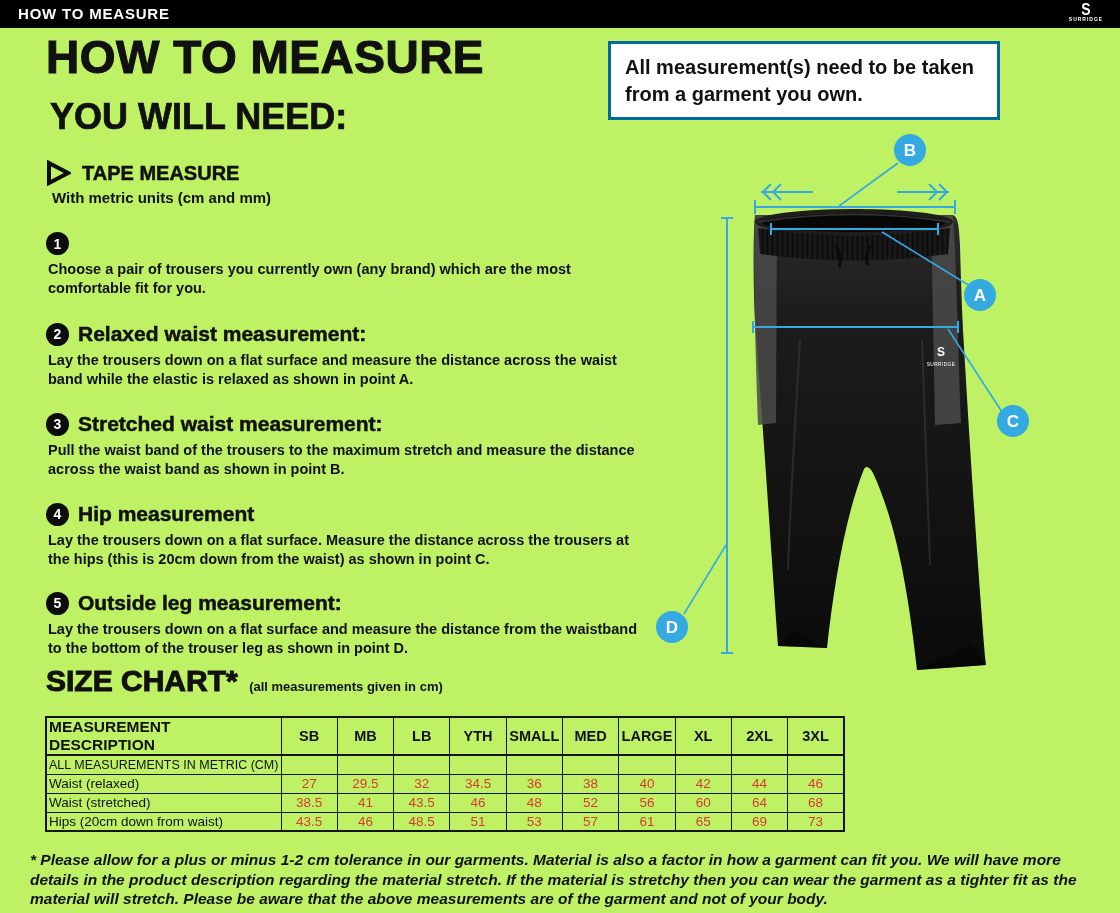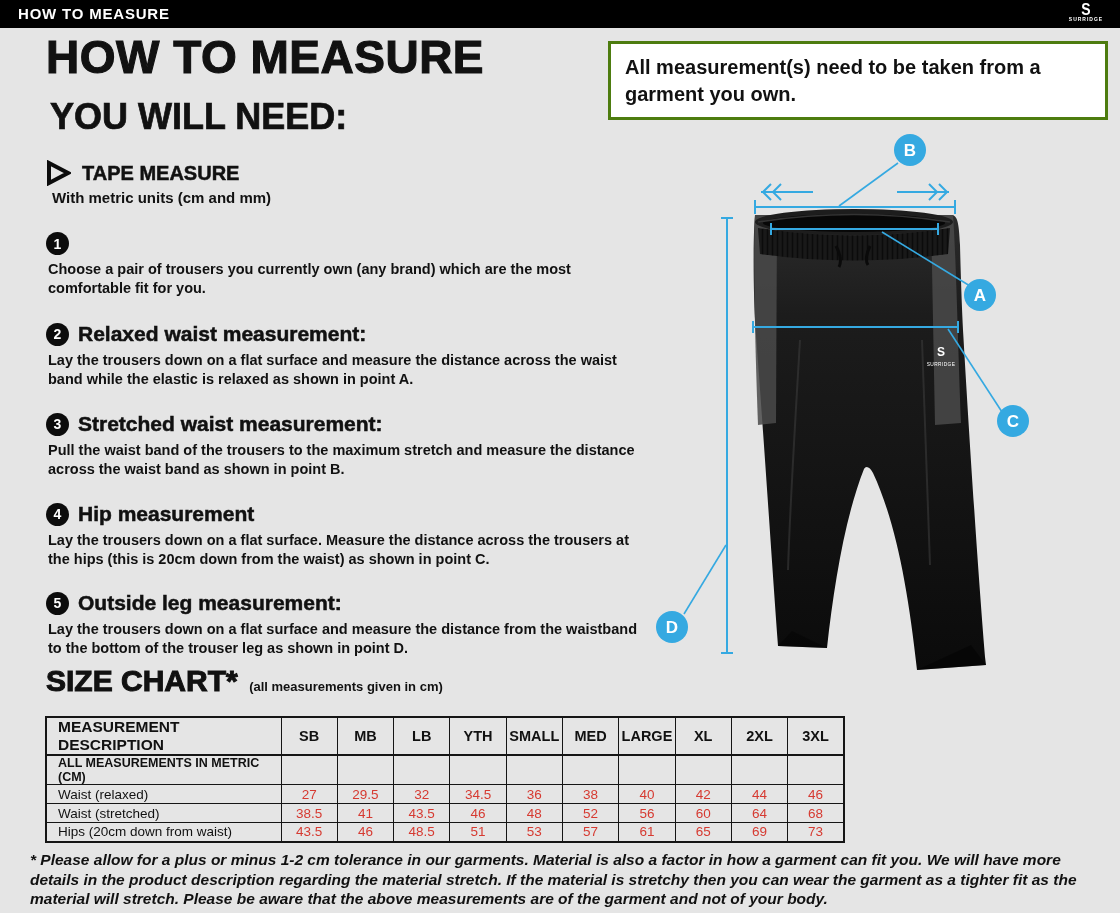--- a/index.html
+++ b/index.html
@@ -1,19 +1,19 @@
 <!DOCTYPE html>
 <html style="--accent: #35a9e1; --val: #d63a31;"><head>
 <meta charset="utf-8">
 <style>
   :root { --accent:#35a9e1; --val:#d63a31; --ink:#111; }
   * { box-sizing:border-box; }
   html,body { margin:0; padding:0; }
   body { font-family:"Liberation Sans", sans-serif; color:var(--ink); background:#fff; }
-  .canvas { position:relative; width:1120px; height:913px; background:#e5e5e5; overflow:hidden; }
+  .canvas { position:relative; width:1120px; height:913px; background:#bef264; overflow:hidden; }
 
   
   .topbar { position:absolute; left:0; top:0; width:1120px; height:28px; background:#000; }
   .topbar-title { position:absolute; left:18px; top:5px; color:#fff; font-size:15px; font-weight:bold; letter-spacing:.8px; }
   .logo { position:absolute; right:8px; top:0; width:52px; height:28px; text-align:center; color:#fff; line-height:1; }
   .logo .s { display:block; font-size:14px; font-weight:bold; margin-top:2px; transform:scaleY(1.15); }
   .logo .w { display:block; font-size:5px; letter-spacing:1px; font-weight:bold; margin-top:1px; }
 
   
   .page-title { position:absolute; left:46px; top:30px; margin:0; font-size:46px; font-weight:bold; letter-spacing:.5px; -webkit-text-stroke:1.1px var(--ink); }
@@ -25,43 +25,43 @@
   .tool-detail { position:absolute; left:52px; top:189px; font-size:15px; font-weight:bold; }
 
   
   .step { position:absolute; left:46px; width:600px; }
   .step-head { display:flex; align-items:center; gap:9px; }
   .step-num { width:23px; height:23px; border-radius:50%; background:#0c0c0c; color:#fff; font-size:14px; font-weight:bold; display:flex; align-items:center; justify-content:center; flex:0 0 23px; }
   .step-title { font-size:21px; font-weight:bold; -webkit-text-stroke:.5px var(--ink); }
   .step-body { margin:5px 0 0 2px; font-size:14.5px; font-weight:bold; line-height:19px; }
 
   
-  .notice-box { position:absolute; left:608px; top:41px; width:500px; height:79px; border:3px solid #4d7c0f; display:flex; align-items:center; background:#fff; }
+  .notice-box { position:absolute; left:608px; top:41px; width:392px; height:79px; border:3px solid #0369a1; display:flex; align-items:center; background:#fff; }
   .notice-box p { margin:0; padding:0 14px; font-size:20px; font-weight:bold; line-height:27px; }
 
   
   .figure { position:absolute; left:630px; top:125px; width:490px; height:560px; }
   .ann-line { stroke:var(--accent); stroke-width:2; fill:none; }
   .ann-thin { stroke:var(--accent); stroke-width:1.6; fill:none; }
   .ann-dot { fill:var(--accent); }
   .ann-letter { fill:#fff; font-size:17px; font-weight:bold; font-family:"Liberation Sans",sans-serif; text-anchor:middle; }
   .garment-logo { fill:#fff; text-anchor:middle; font-family:"Liberation Sans",sans-serif; }
 
   
   .sc-head { position:absolute; left:46px; top:664px; }
   .sc-title { font-size:30px; font-weight:bold; -webkit-text-stroke:1px var(--ink); }
   .sc-sub { font-size:13px; font-weight:bold; margin-left:7px; }
   .size-table { position:absolute; left:45px; top:716px; width:800px; border-collapse:collapse; border:2px solid #151515; table-layout:fixed; }
   .size-table th, .size-table td { border:1px solid #151515; padding:0 2px; }
   .size-table thead th { height:25px; font-size:14.5px; font-weight:bold; border-bottom:2px solid #151515; }
-  .size-table th.desc, .size-table td.label { width:235px; text-align:left; padding-left:11px; }
+  .size-table th.desc, .size-table td.label { width:235px; text-align:left; padding-left:2px; }
   .size-table th.desc { font-size:15.5px; }
   .size-table tbody td { height:19px; font-size:13.5px; text-align:center; color:var(--val); }
   .size-table td.label { color:var(--ink); font-weight:normal; }
-  .size-table tr.metric td.label { font-weight:bold; font-size:12.5px; }
+  .size-table tr.metric td.label { font-weight:normal; font-size:12.5px; }
 
   
   .footnote { position:absolute; left:30px; top:850px; width:1062px; margin:0; font-size:15.5px; font-weight:bold; font-style:italic; line-height:19.5px; }
 </style>
 </head>
 <body>
 
 <div class="canvas">
 
   <header class="topbar">

